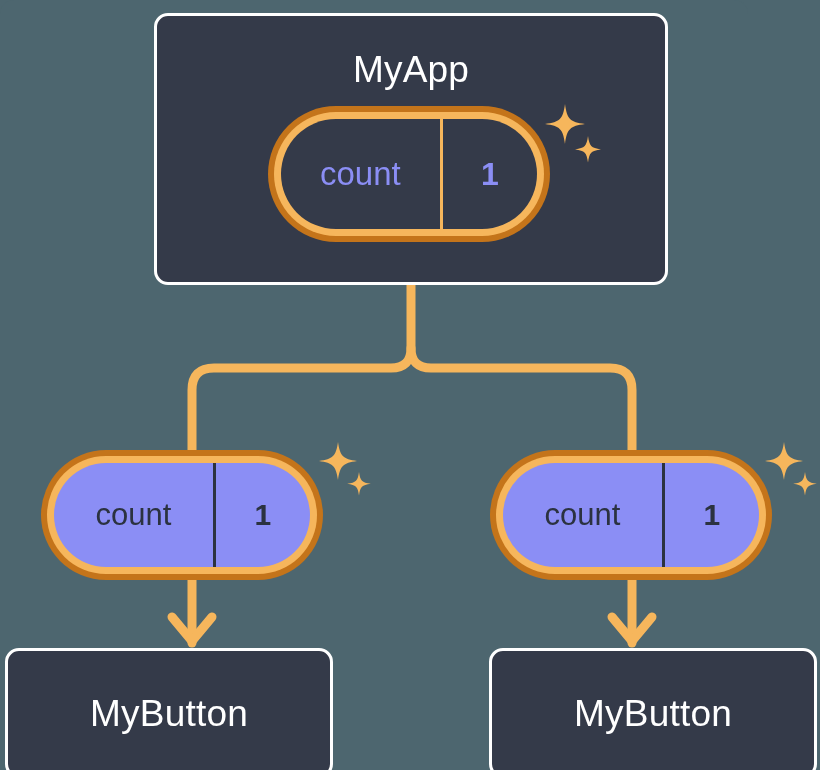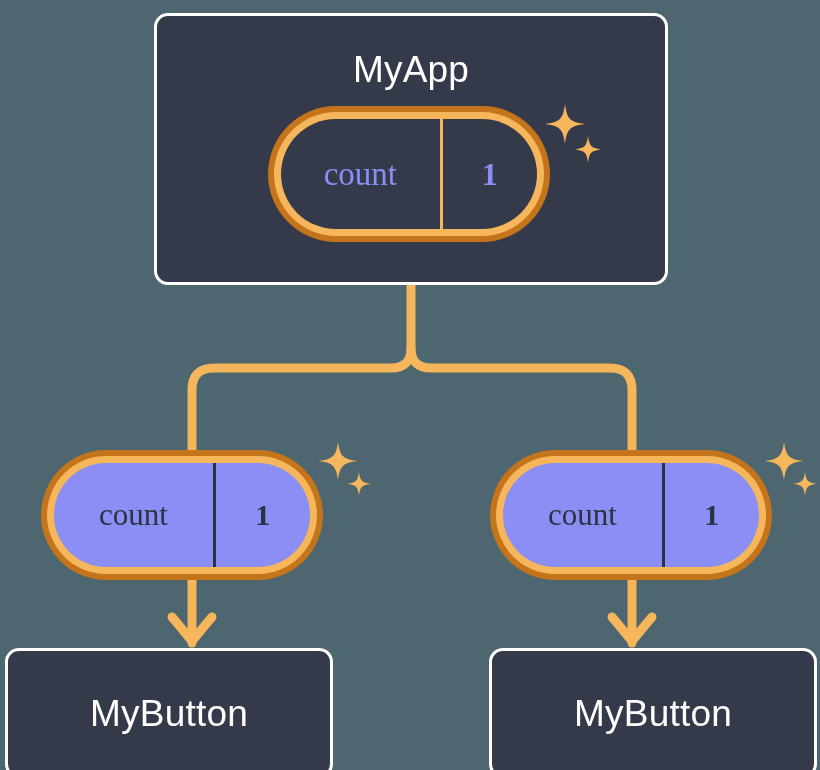--- a/index.html
+++ b/index.html
@@ -96,21 +96,20 @@
     border-radius: 999px;
     display: flex;
     align-items: stretch;
     overflow: hidden;
   }
   .pill-key, .pill-val {
     display: flex;
     align-items: center;
     justify-content: center;
     box-sizing: border-box;
-    font-family: Liberation Serif, serif;
   }
   .pill-key { flex: 0 0 62%; }
   .pill-val { flex: 1 1 auto; }
 
   
   .pill--dark .pill-inner { background: #343a49; }
   .pill--dark .pill-val { border-left: 3px solid #f6b65c; }
   .pill--dark .pill-key,
   .pill--dark .pill-val { color: #8b8ef5; }
   .pill--dark .pill-key { font-size: 33px; font-weight: 400; }

